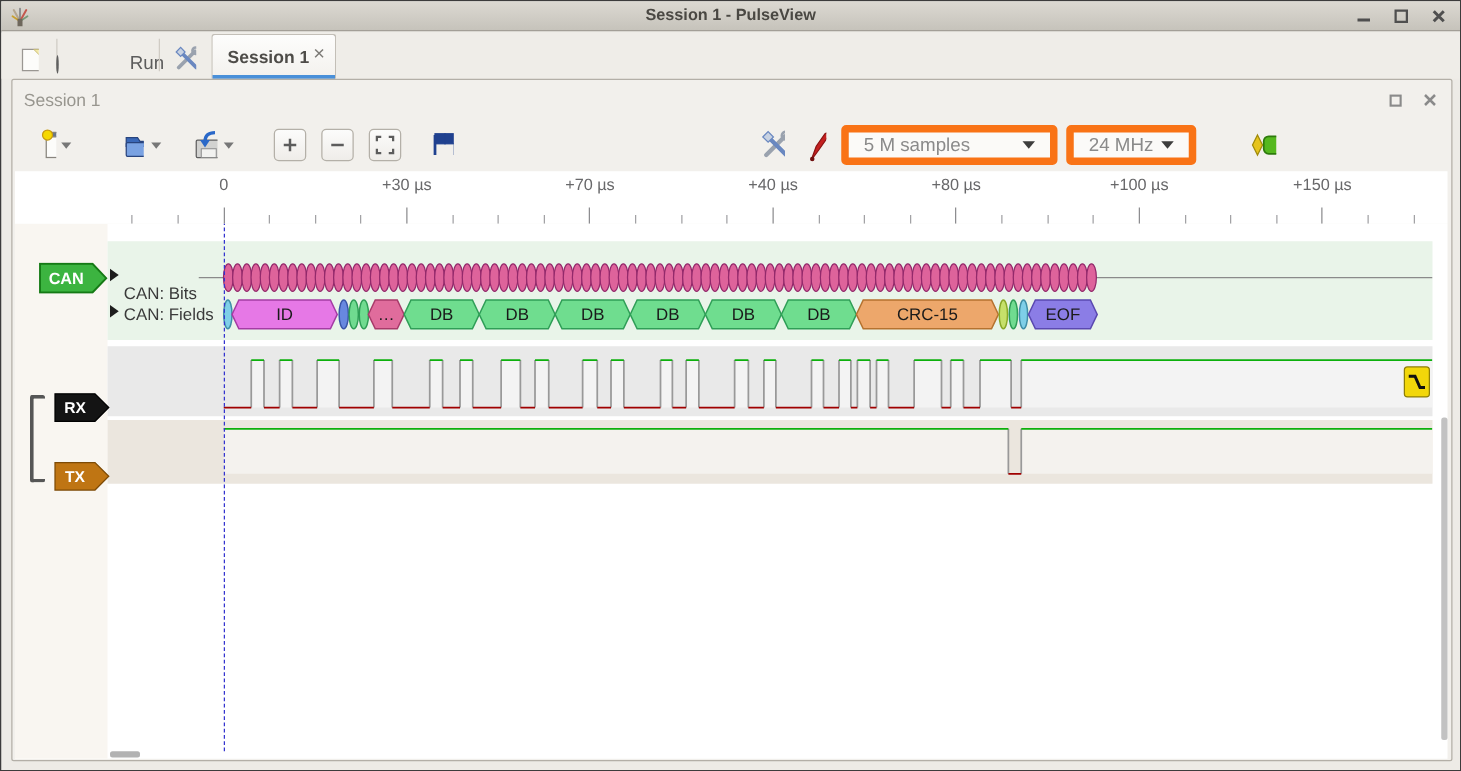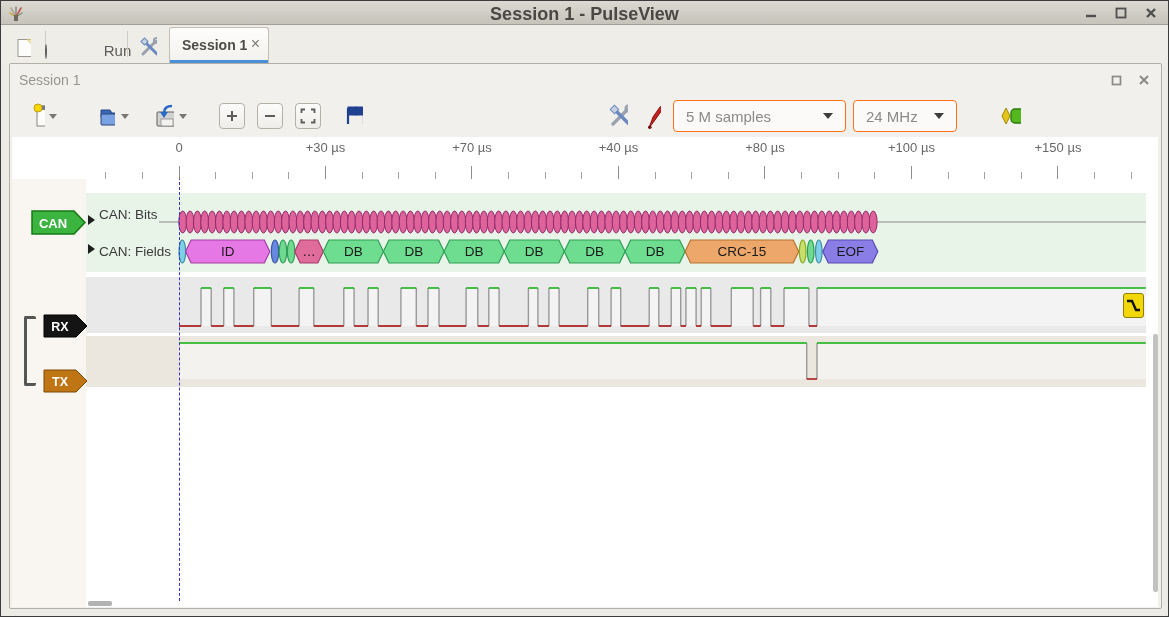--- a/index.html
+++ b/index.html
@@ -12,21 +12,21 @@
   }
   .abs{position:absolute;}
   
   .titlebar{
     position:absolute;left:0;top:0;right:0;height:24px;
     background:linear-gradient(#dcd9d2,#c6c3bb);
     border-bottom:1px solid #a39f97;
   }
   .title{
     position:absolute;left:0;right:0;top:3px;text-align:center;
-    font-size:18px;font-weight:bold;color:#4a4843;
+    font-size:13px;font-weight:bold;color:#4a4843;
   }
   .winctl{position:absolute;right:10px;top:0;height:24px;display:flex;align-items:center;gap:16px;}
   .winctl .btn{width:14px;height:14px;display:flex;align-items:center;justify-content:center;cursor:default;}
   
   .maintoolbar{position:absolute;left:0;top:25px;right:0;height:37px;background:#efede8;}
   .tbsep{position:absolute;top:5px;width:1px;height:26px;background:#d0ccc4;}
   .toolbtn{position:absolute;display:flex;align-items:flex-end;justify-content:center;background:transparent;border:none;gap:48px;}
   .runball{
     width:15px;height:15px;border-radius:50%;
     background:radial-gradient(circle at 35% 30%,#e4e4e4,#8a8a8a 70%,#6a6a6a);
@@ -50,21 +50,21 @@
   .docktitle{position:absolute;left:18px;top:71px;font-size:14px;color:#98968f;}
   .dockbtn{position:absolute;top:71px;width:18px;height:16px;display:flex;align-items:center;justify-content:center;}
   
   .sqbtn{
     position:absolute;width:26px;height:26px;border:1px solid #b4b0a8;border-radius:4px;
     background:linear-gradient(#fcfcfb,#efede9);
     display:flex;align-items:center;justify-content:center;
   }
   .flatbtn{position:absolute;display:flex;align-items:center;justify-content:center;background:transparent;border:none;}
   .combo{
-    position:absolute;height:32px;border:1px solid #f97316;border-radius:4px;background:#fbfaf8;
+    position:absolute;height:32px;border:6px solid #f97316;border-radius:4px;background:#fbfaf8;
     display:flex;align-items:center;padding:0 12px;
   }
   .combo .ctext{font-size:15px;color:#8a8a8a;flex:1;}
   .arrow{width:0;height:0;border-left:5px solid transparent;border-right:5px solid transparent;border-top:6px solid #3d3d3d;}
   .arrow.small{border-left-width:4px;border-right-width:4px;border-top-width:5px;border-top-color:#777;}
   
   .ruler{position:absolute;left:11px;top:136px;width:1146px;height:42px;background:#ffffff;}
   .rlabel{position:absolute;top:3px;transform:translateX(-50%);font-size:13px;color:#68686a;white-space:nowrap;}
   .tick{position:absolute;bottom:0;width:1px;background:#8d8d90;}
   .tick.major{height:13px;}
@@ -450,21 +450,21 @@
         <path d="M720.7 43V7M731.0 43V7" stroke="#999999" stroke-width="1.4" fill="none"></path>
         <path d="M720.7 43H731.0" stroke="#a00000" stroke-width="1.4" fill="none"></path>
         <path d="M93.0 7H720.7M731.0 7H1059.8" stroke="#0cb00c" stroke-width="1.4" fill="none"></path>
       </svg>
 
     <svg class="abs" style="left:19px;top:31px" width="56" height="25">
       <polygon points="1,1 43,1 54,12.5 43,24 1,24" fill="#3cb440" stroke="#157a15" stroke-width="1.5"></polygon>
       <text x="22" y="17.5" text-anchor="middle" font-size="13" font-weight="bold" fill="#ffffff">CAN</text>
     </svg>
     <div class="expander" style="left:76px;top:36px"></div>
-    <div class="rowlabel" style="left:87px;top:28px">CAN: Bits</div>
+    <div class="rowlabel" style="left:87px;top:48px">CAN: Bits</div>
     <div class="expander" style="left:76px;top:65px"></div>
     <div class="rowlabel" style="left:87px;top:65px">CAN: Fields</div>
 
     <svg class="abs" style="left:31px;top:135px" width="45" height="24">
       <polygon points="1,1 33,1 44,12 33,23 1,23" fill="#141414" stroke="#000000"></polygon>
       <text x="17" y="16.5" text-anchor="middle" font-size="12.5" font-weight="bold" fill="#ffffff">RX</text>
     </svg>
     <svg class="abs" style="left:31px;top:190px" width="45" height="24">
       <polygon points="1,1 33,1 44,12 33,23 1,23" fill="#bf7513" stroke="#7d4a05"></polygon>
       <text x="17" y="16.5" text-anchor="middle" font-size="12.5" font-weight="bold" fill="#ffffff">TX</text>

